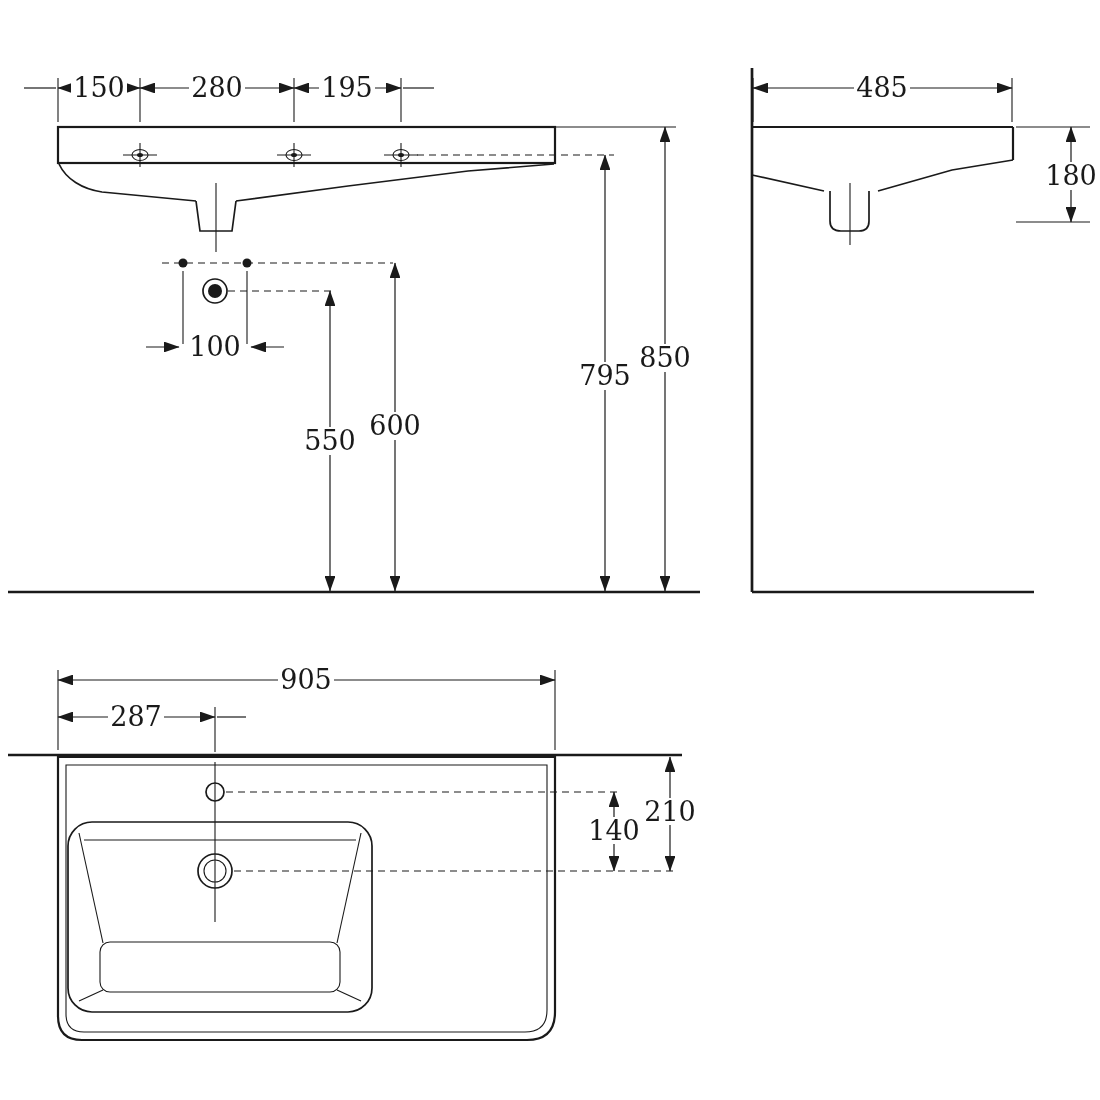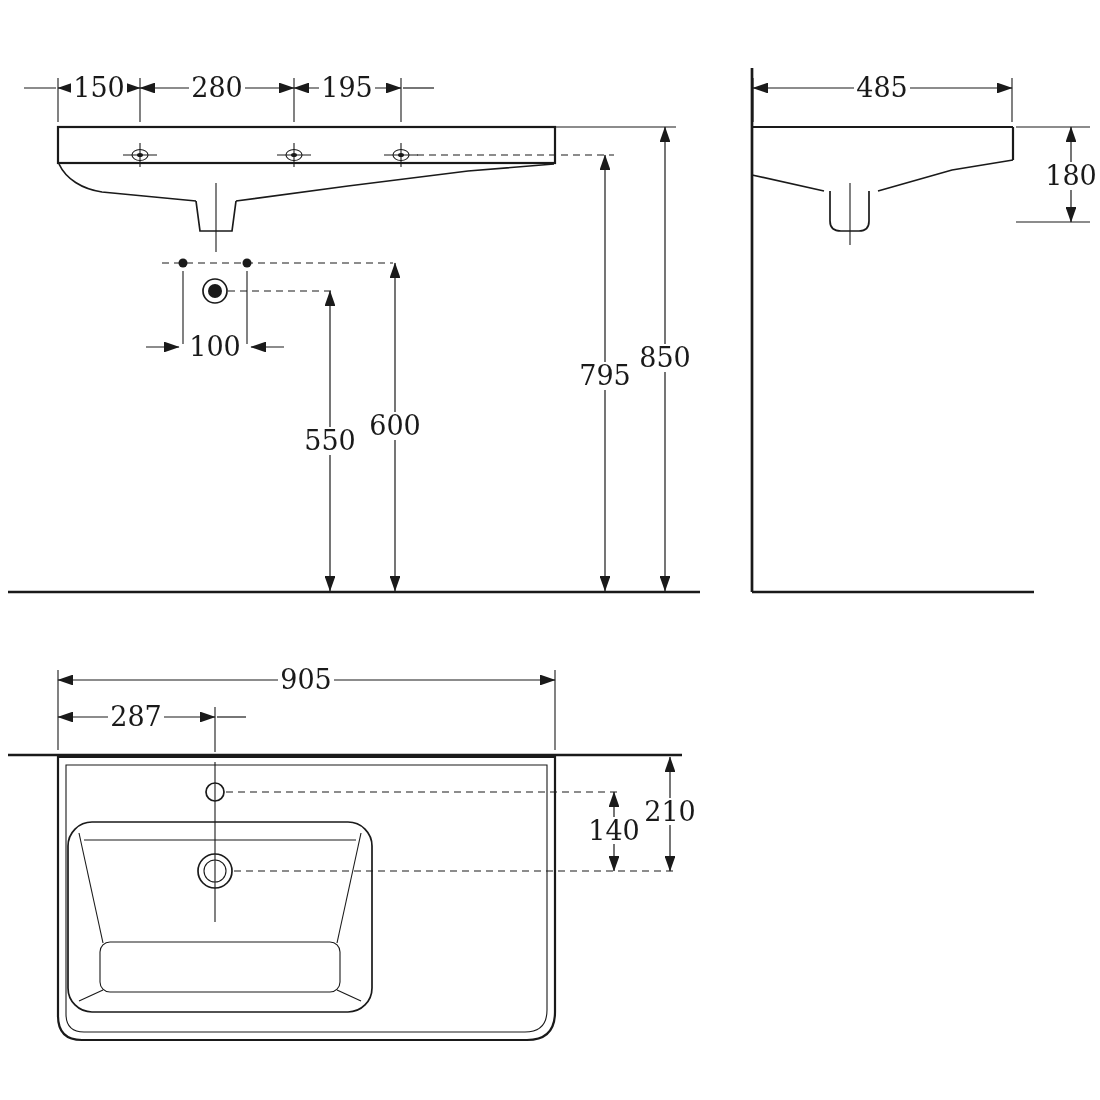--- a/index.html
+++ b/index.html
@@ -1,16 +1,16 @@
 <!DOCTYPE html>
 <html><head>
 <meta charset="utf-8">
 <style>
   html,body{margin:0;padding:0;background:#ffffff;}
-  .stage{width:1100px;height:1100px;background:#ffffff;position:relative;overflow:hidden;border-radius:11px;}
+  .stage{width:1100px;height:1100px;background:#ffffff;position:relative;overflow:hidden;}
   svg{display:block;}
   .thin{stroke:#1a1a1a;stroke-width:1.1;fill:none;}
   .med{stroke:#1a1a1a;stroke-width:1.7;fill:none;}
   .out{stroke:#1a1a1a;stroke-width:2.2;fill:none;}
   .thick{stroke:#1a1a1a;stroke-width:2.7;fill:none;}
   .dash{stroke:#1a1a1a;stroke-width:1.2;fill:none;stroke-dasharray:7 5;}
   .dim{stroke:#1a1a1a;stroke-width:1.2;fill:none;}
   .fillb{fill:#1a1a1a;stroke:none;}
   .lbl rect{fill:#ffffff;stroke:none;}
   .lbl text{font-family:"DejaVu Serif","Liberation Serif",serif;font-size:27px;fill:#1a1a1a;text-anchor:middle;}

